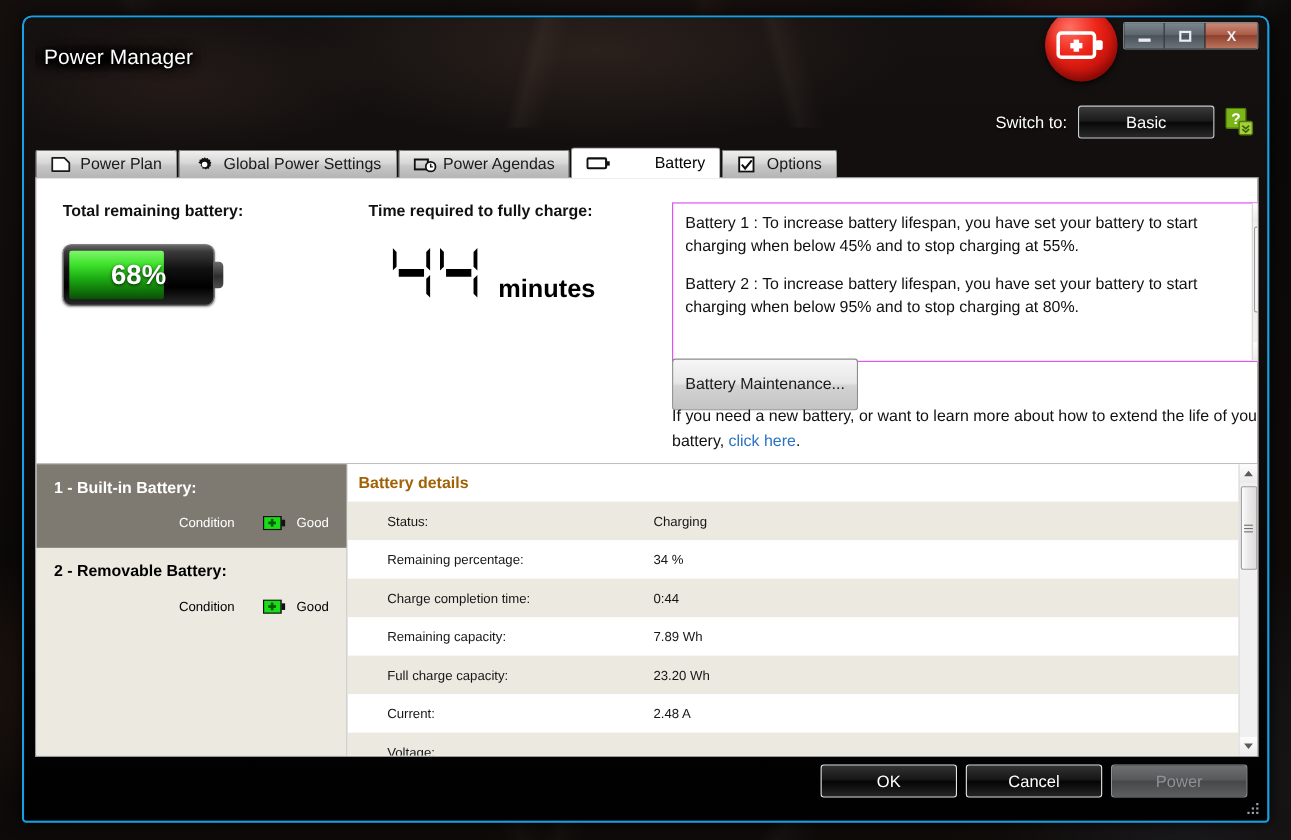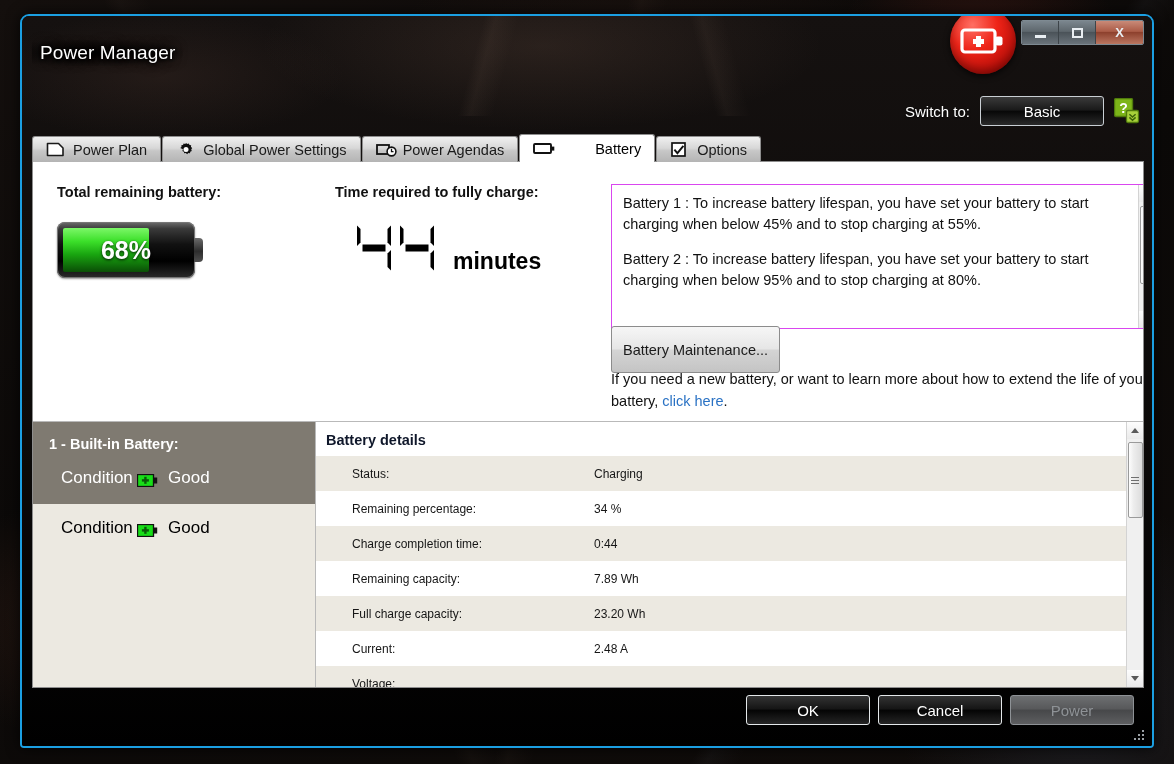--- a/index.html
+++ b/index.html
@@ -259,30 +259,30 @@
     border-top: 1px solid #b9b9b9;
   }
   #battery-list {
     width: 283px; flex: none;
     background: #ece9e1;
     border-right: 1px solid #b9b9b9;
   }
   .blist-item { padding: 14px 16px 16px 16px; cursor: default; }
   .blist-item.selected { background: #7f7a71; color: #fff; }
   .blist-title { font-size: 14.5px; font-weight: bold; margin-bottom: 16px; }
-  .blist-row { display: flex; align-items: center; font-size: 17px; padding-left: 12px; }
+  .blist-row { display: flex; align-items: center; font-size: 12px; padding-left: 12px; justify-content: flex-end; }
   .blist-cond { width: 76px; }
   .cond-icon { width: 21px; height: 13px; margin-right: 10px; flex: none; }
 
   #details {
     flex: 1; background: #fff;
     display: flex; position: relative; overflow: hidden;
   }
   #details-inner { flex: 1; padding: 10px 0 0 0; overflow: hidden; }
-  #details-title { font-size: 14.5px; font-weight: bold; color: #0f172a; padding: 0 0 8px 10px; }
+  #details-title { font-size: 14.5px; font-weight: bold; color: #a16207; padding: 0 0 8px 10px; }
   .drow {
     display: flex; align-items: center;
     height: 35px; font-size: 12px; color: #161616;
   }
   .drow:nth-child(odd) { background: #ece9e1; }
   .drow .dkey { width: 278px; padding-left: 36px; }
   .drow .dval { flex: 1; }
 
   
   #footer {
@@ -478,20 +478,21 @@
                 <rect x="0.5" y="0.5" width="16" height="12" fill="#18dd18" stroke="#111" stroke-width="1.3"></rect>
                 <rect x="17" y="3.5" width="3.2" height="6" fill="#111"></rect>
                 <rect x="7.2" y="2.8" width="2.4" height="7" fill="#0a5a0a"></rect>
                 <rect x="4.9" y="5.2" width="7" height="2.4" fill="#0a5a0a"></rect>
               </svg>
             </span>
             <span>Good</span>
           </div>
         </div>
         <div class="blist-item">
+          <div class="blist-title">2 - Removable Battery:</div>
           <div class="blist-row">
             <span class="blist-cond">Condition</span>
             <span class="cond-icon">
               <svg width="21" height="13" viewBox="0 0 21 13">
                 <rect x="0.5" y="0.5" width="16" height="12" fill="#18dd18" stroke="#111" stroke-width="1.3"></rect>
                 <rect x="17" y="3.5" width="3.2" height="6" fill="#111"></rect>
                 <rect x="7.2" y="2.8" width="2.4" height="7" fill="#0a5a0a"></rect>
                 <rect x="4.9" y="5.2" width="7" height="2.4" fill="#0a5a0a"></rect>
               </svg>
             </span>

